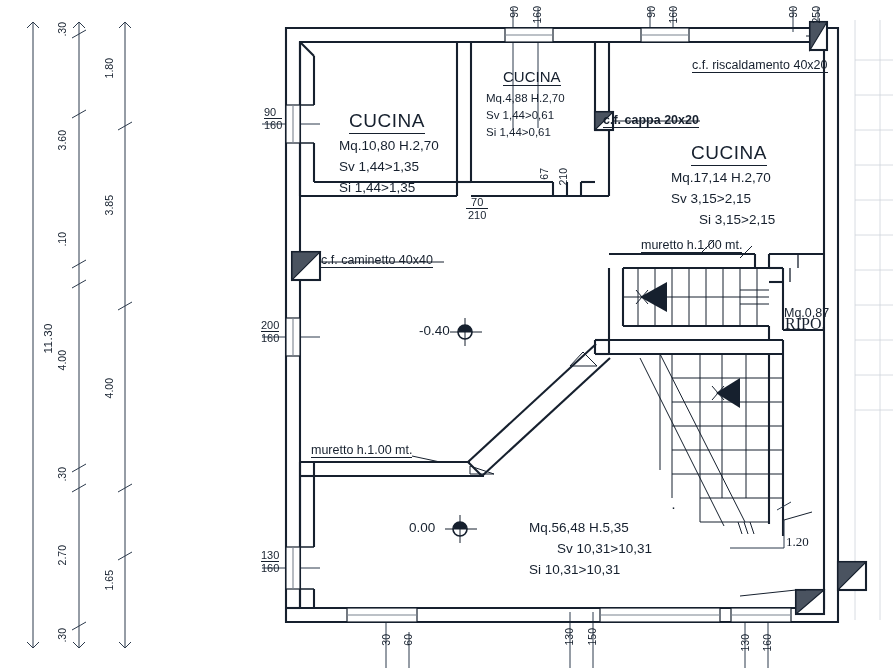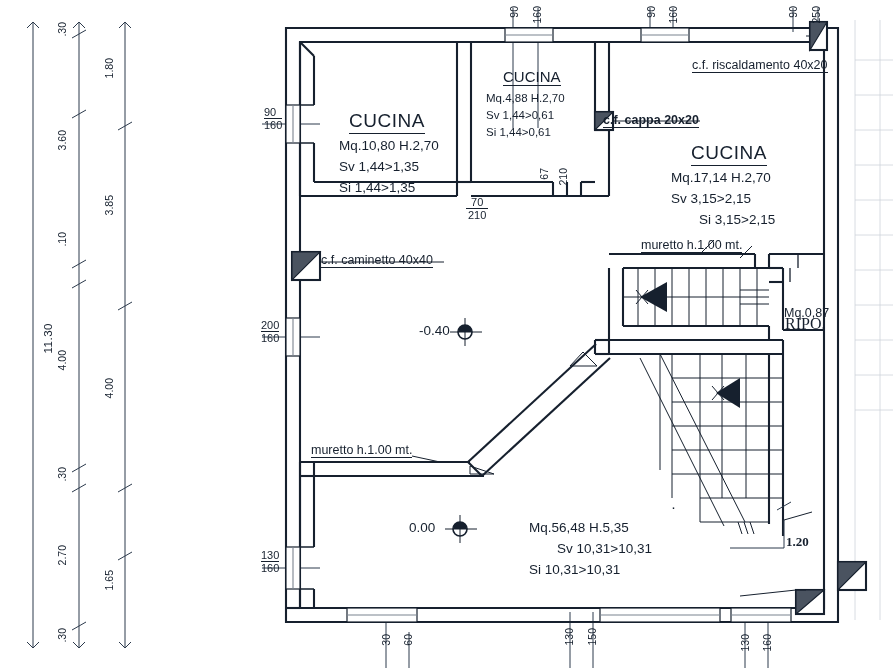--- a/index.html
+++ b/index.html
@@ -393,21 +393,21 @@
   <span class="b">160</span>
 </div>
 
 <div class="tx dim-fraction" style="left:466px;top:196px;">
   <span class="num">70</span>
   <span class="den">210</span>
 </div>
 <div class="tx dimv-sm" style="left:538px;top:168px;">67</div>
 <div class="tx dimv-sm" style="left:557px;top:168px;">210</div>
 
-<div class="tx dimslant" style="left:786px;top:534px;font-weight:bold;">1.20</div>
+<div class="tx dimslant" style="left:786px;top:534px;">1.20</div>
 
 <div class="tx room-title" style="left:349px;top:110px;">CUCINA</div>
 <div class="tx room-line" style="left:339px;top:138px;">Mq.10,80 H.2,70</div>
 <div class="tx room-line" style="left:339px;top:159px;">Sv 1,44&gt;1,35</div>
 <div class="tx room-line" style="left:339px;top:180px;">Si 1,44&gt;1,35</div>
 
 <div class="tx room-small-title" style="left:503px;top:68px;">CUCINA</div>
 <div class="tx room-small-line" style="left:486px;top:92px;">Mq.4,88 H.2,70</div>
 <div class="tx room-small-line" style="left:486px;top:109px;">Sv 1,44&gt;0,61</div>
 <div class="tx room-small-line" style="left:486px;top:126px;">Si 1,44&gt;0,61</div>

